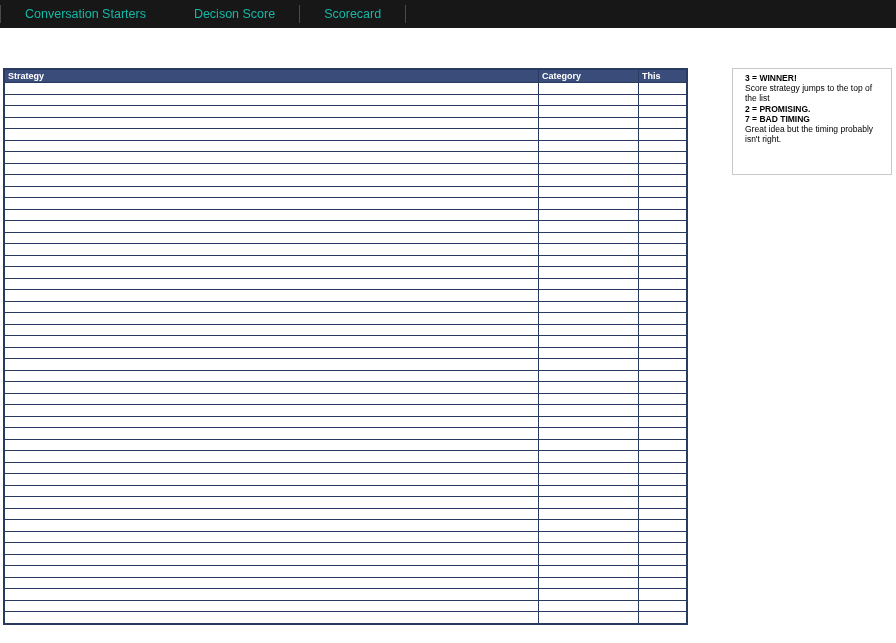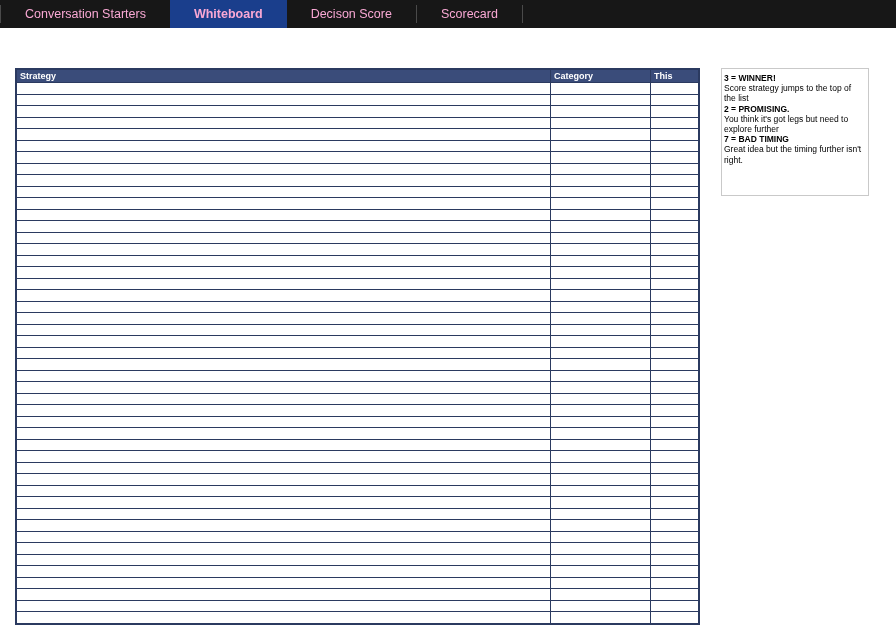--- a/index.html
+++ b/index.html
@@ -16,40 +16,40 @@
       display: flex;
       align-items: stretch;
     }
     .nav-divider {
       width: 1px;
       background: #4a4a4a;
       height: 18px;
       align-self: center;
     }
     .nav-tab {
-      color: #f9a8d4;
+      color: #14b8a6;
       font-size: 12.5px;
       display: flex;
       align-items: center;
       justify-content: center;
       padding: 12px 24px;
       cursor: pointer;
       white-space: nowrap;
     }
     .nav-tab.active {
       background: #1a3e8c;
       font-weight: 600;
     }
     .content {
       display: flex;
       align-items: flex-start;
       padding-top: 40px;
     }
     .table-wrap {
-      margin-left: 15px;
+      margin-left: 3px;
       border: 1px solid #2b3a60;
     }
     table {
       border-collapse: collapse;
       table-layout: fixed;
       width: 682px;
     }
     th {
       background: #3a4c7a;
       color: #fff;
@@ -62,38 +62,37 @@
     }
     td {
       border: 1px solid #2b3a60;
       height: 11.5px;
       padding: 0;
     }
     .col-strategy { width: 534px; }
     .col-category { width: 100px; }
     .col-score { width: 48px; }
     .legend {
-      margin-left: 21px;
-      width: 148px;
+      margin-left: 44px;
+      width: 160px;
       border: 1px solid #c9c9c9;
-      padding: 4px 5px 30px 2px;
+      padding: 4px 5px 30px 12px;
       font-size: 8.5px;
       line-height: 1.2;
       color: #000;
     }
     .legend .line { margin-bottom: 0; }
     .legend .bold { font-weight: 700; display: inline; }
   </style>
 </head>
 <body>
 
 <div class="nav">
   <div class="nav-divider"></div>
   <div class="nav-tab">Conversation Starters</div>
-  <div class="nav-tab active">Whiteboard</div>
   <div class="nav-tab">Decison Score</div>
   <div class="nav-divider"></div>
   <div class="nav-tab">Scorecard</div>
   <div class="nav-divider"></div>
 </div>
 
 <div class="content">
   <div class="table-wrap">
     <table>
       <colgroup>
@@ -345,17 +344,16 @@
             <td></td>
           </tr>
         </tbody>
     </table>
   </div>
 
   <div class="legend">
     <div class="line"><span class="bold">3 = WINNER!</span></div>
     <div class="line">Score strategy jumps to the top of the list</div>
     <div class="line"><span class="bold">2 = PROMISING.</span></div>
-    <div class="line">You think it's got legs but need to explore further</div>
     <div class="line"><span class="bold">7 = BAD TIMING</span></div>
-    <div class="line">Great idea but the timing further isn't right.</div>
+    <div class="line">Great idea but the timing probably isn't right.</div>
   </div>
 </div>
 
 </body></html>

